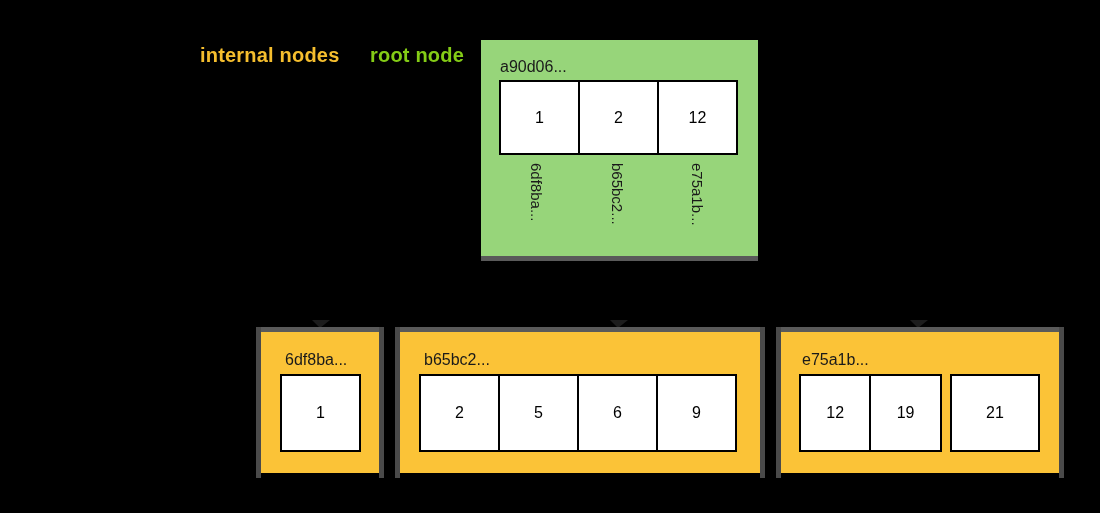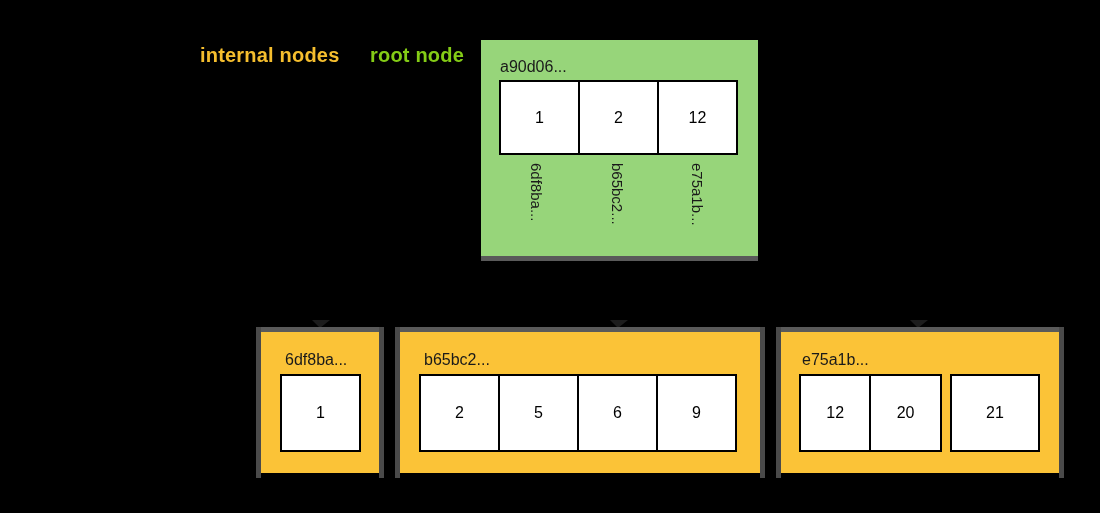--- a/index.html
+++ b/index.html
@@ -216,20 +216,20 @@
   <div class="node node-orange" id="leaf-node-3" style="left:781px; top:332px; width:278px; height:141px;">
     <div class="edge-top"></div>
     <div class="edge-left"></div>
     <div class="edge-right"></div>
     <div class="node-body">
 
       <div class="node-title" style="left:21px; top:19px;">e75a1b...</div>
 
       <div class="cells" style="left:18px; top:42px; width:241px; height:78px;">
         <div class="cell" style="width:81px;">12</div>
-        <div class="cell" style="width:81px;">20</div>
+        <div class="cell" style="width:81px;">19</div>
         <div class="cell" style="width:101px;margin-left:8px;">21</div>
       </div>
 
     </div>
   </div>
 
 </div>
 
 </body></html>

